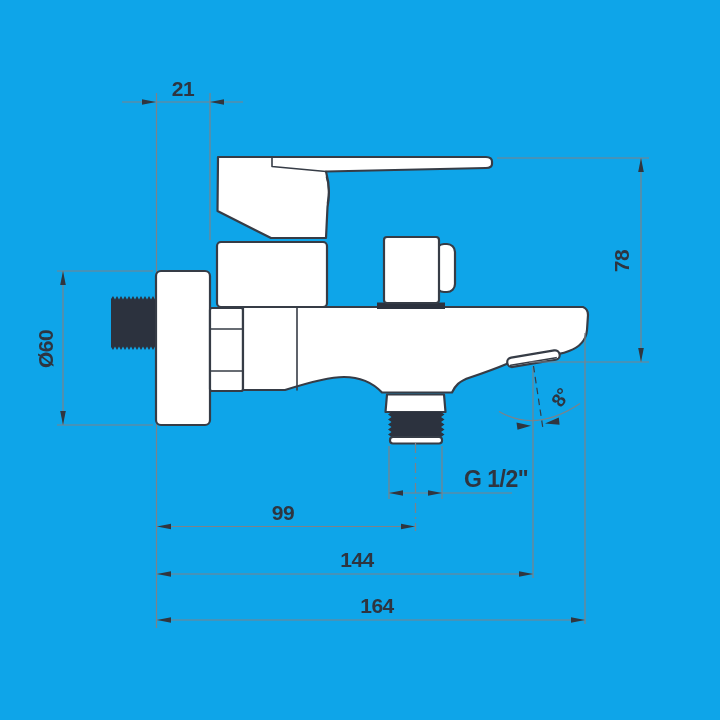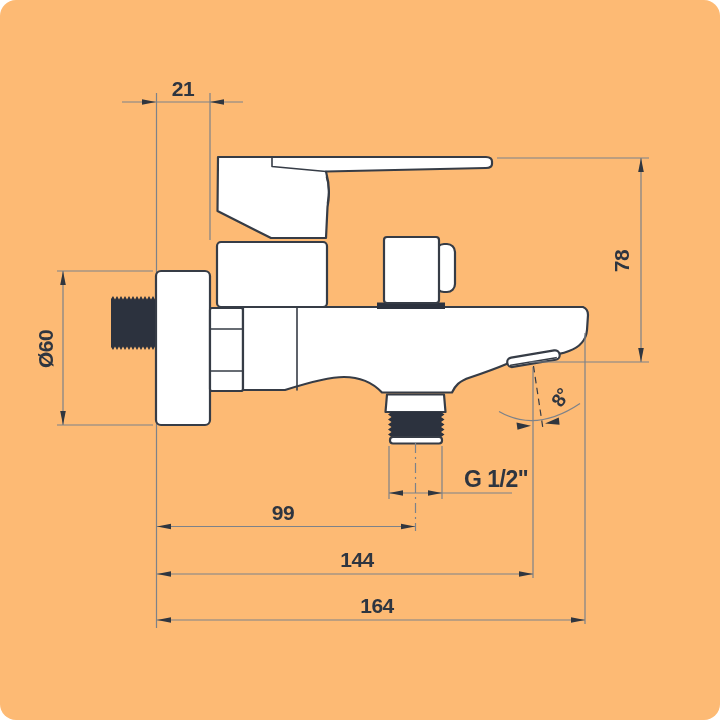--- a/index.html
+++ b/index.html
@@ -1,17 +1,17 @@
 <!DOCTYPE html>
 <html><head>
 <meta charset="utf-8">
 <style>
   html,body{margin:0;padding:0;background:#ffffff;}
-  .stage{position:relative;width:720px;height:720px;background:#fdba74;overflow:hidden;
-         font-family:"Liberation Sans", sans-serif;border-radius:16px;}
+  .stage{position:relative;width:720px;height:720px;background:#0ea5e9;overflow:hidden;
+         font-family:"Liberation Sans", sans-serif;}
   svg{position:absolute;left:0;top:0;}
   .outline{fill:#ffffff;stroke:#363c46;stroke-width:2.2;stroke-linejoin:round;stroke-linecap:round;}
   .detail{fill:none;stroke:#363c46;stroke-width:1.6;stroke-linejoin:round;stroke-linecap:round;}
   .darkfill{fill:#2c323e;stroke:none;}
   .dimline{fill:none;stroke:#7d8289;stroke-width:1.2;stroke-linecap:butt;}
   .centerline{fill:none;stroke:#7d8289;stroke-width:1.2;stroke-dasharray:10 4 2 4;}
   .dashline{fill:none;stroke:#363c46;stroke-width:1.2;stroke-dasharray:6.5 4.5;}
   .arrow{fill:#30363f;stroke:none;}
   .dimtext{fill:#2e3540;font-weight:700;font-size:21px;letter-spacing:-0.5px;text-anchor:middle;}
   .dimtext.small{font-size:19px;}

